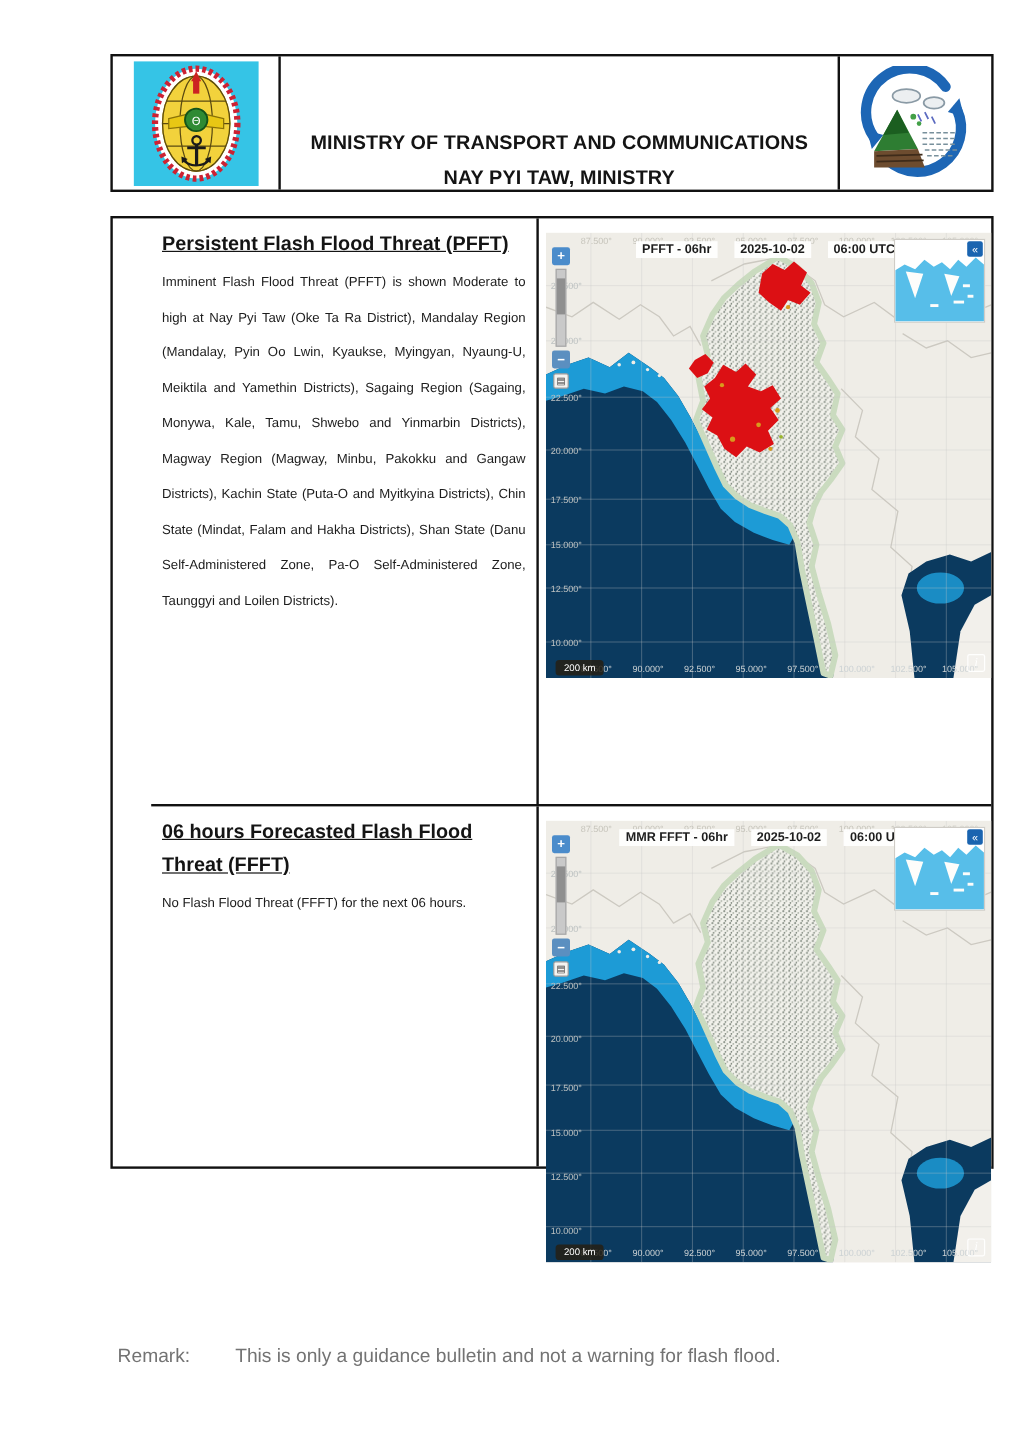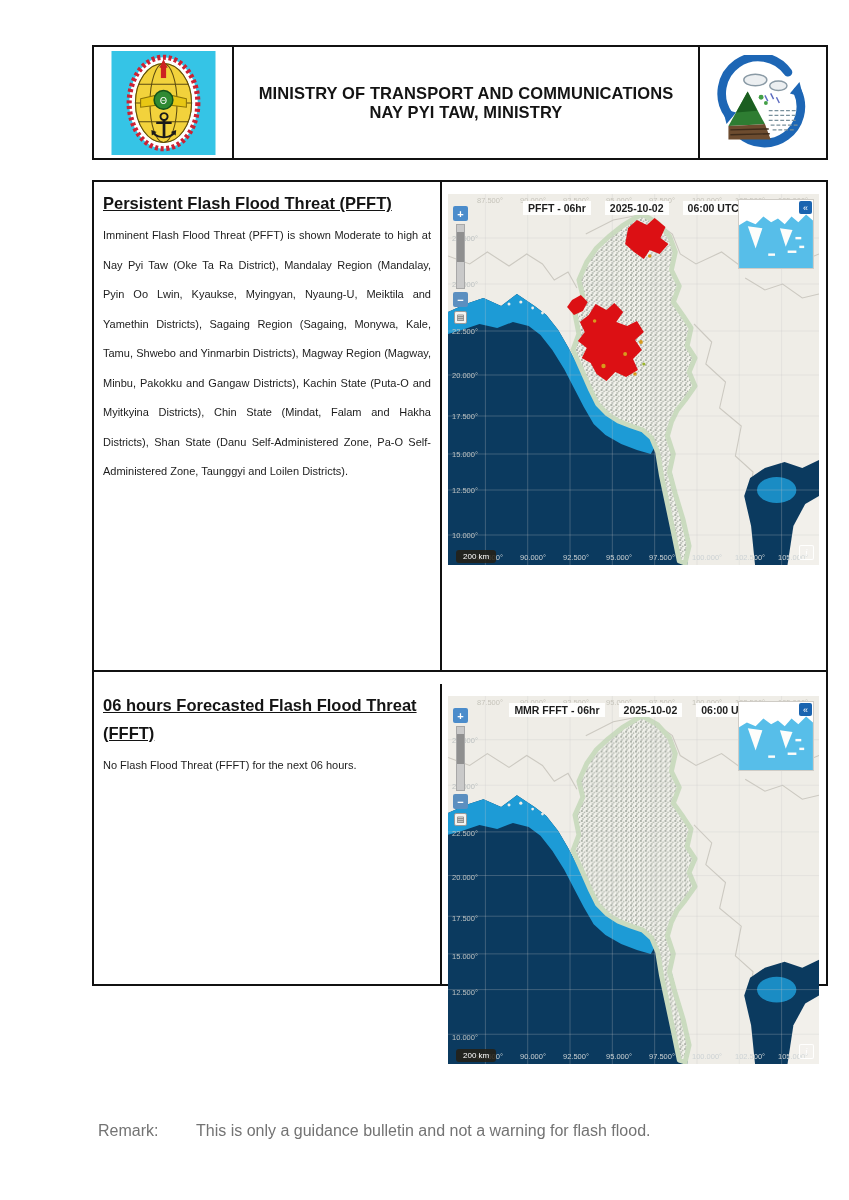--- a/index.html
+++ b/index.html
@@ -4,30 +4,30 @@
 <style>
   html,body{margin:0;padding:0;background:#888;}
   .page{position:relative;width:849px;height:1200px;background:#ffffff;margin:0 auto;
         font-family:"Liberation Sans",sans-serif;overflow:hidden;}
 
   
   .header-table{position:absolute;left:92px;top:45px;width:736px;height:115px;
                 border:2px solid #111;display:flex;box-sizing:border-box;background:#fff;}
   .hcell{box-sizing:border-box;display:flex;align-items:center;justify-content:center;}
   .hcell-logo-left{width:140px;border-right:2px solid #111;}
-  .hcell-title{flex:1;flex-direction:column;}
+  .hcell-title{flex:1;flex-direction:column;gap:10px;justify-content:flex-end;}
   .hcell-logo-right{width:128px;border-left:2px solid #111;}
   .htitle-line{font-weight:bold;font-size:16.5px;color:#141414;letter-spacing:.1px;text-align:center;}
 
   
   .main-table{position:absolute;left:92px;top:180px;width:736px;border:2px solid #111;
-              box-sizing:border-box;background:#fff;}
+              box-sizing:border-box;background:#fff;padding-left:32px;}
   .trow{display:flex;box-sizing:border-box;}
   .trow-1{height:490px;border-bottom:2px solid #111;}
-  .trow-2{height:300px;margin-top:12px;}
+  .trow-2{height:300px;}
   .cell-text{width:348px;box-sizing:border-box;border-right:2px solid #111;padding:5px 9px 0 9px;}
   .cell-map{flex:1;box-sizing:border-box;padding:12px 0 0 6px;}
   .sec-heading{font-size:16.5px;font-weight:bold;color:#141414;text-decoration:underline;
                margin:2px 0 4px 0;line-height:28px;}
   .sec-body{font-size:11px;color:#1c1c1c;line-height:29.5px;text-align:justify;}
 
   
   .map{position:relative;width:371px;background:#efede7;overflow:hidden;}
   .map-1{height:371px;} .map-2{height:368px;}
   .map svg.base{position:absolute;left:0;top:0;width:100%;height:100%;}

